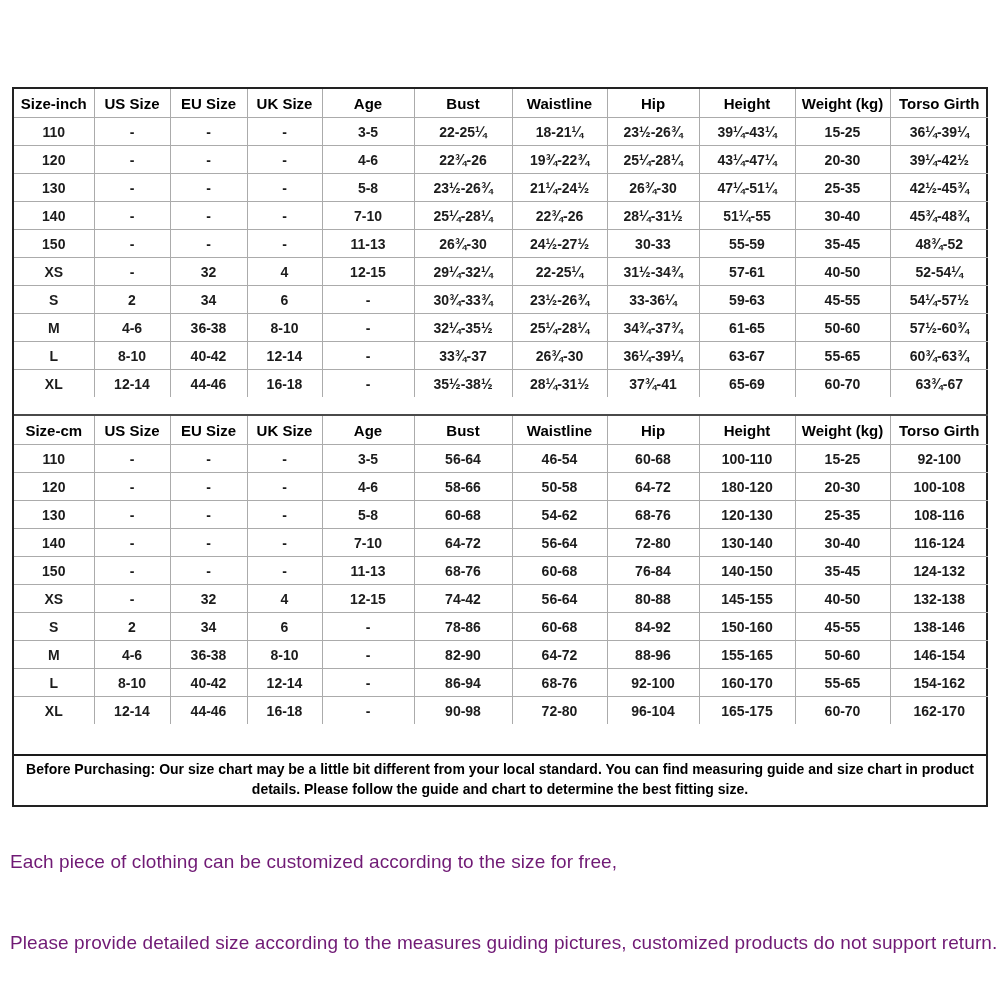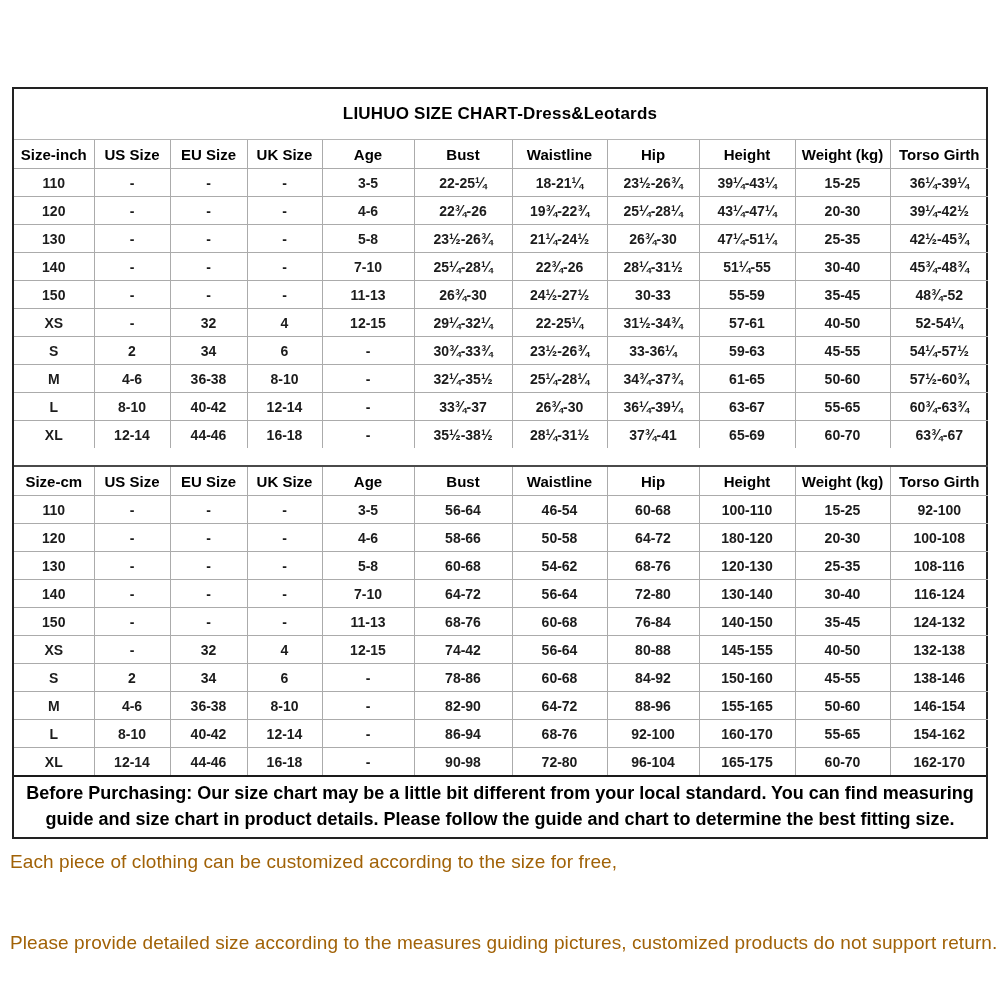--- a/index.html
+++ b/index.html
@@ -11,30 +11,29 @@
   table.size-table th{height:28px;font-size:15px;font-weight:700;color:#000;}
   table.size-table td{height:27px;font-size:14px;font-weight:700;color:#1c1c1c;}
   table.size-table th:first-child,table.size-table td:first-child{border-left:none;}
   table.size-table th:last-child,table.size-table td:last-child{border-right:none;}
   table.size-table thead th{border-top:none;}
   table.size-table tbody tr:last-child td{border-bottom:none;margin-left:15px;}
   table.cm thead th{border-top:2px solid #4a4a4a;}
   .table-gap{height:17px;background:#fff;}
   col.c0{width:80px}col.c1{width:76px}col.c2{width:77px}col.c3{width:75px}col.c4{width:92px}
   col.c5{width:98px}col.c6{width:95px}col.c7{width:92px}col.c8{width:96px}col.c9{width:95px}col.c10{width:98px}
-  .note{border-top:2px solid #1a1a1a;padding:4px 6px 5px;text-align:center;font-size:18px;font-weight:700;color:#000;line-height:1.42;}
-  .footer-line{position:absolute;left:10px;font-size:19px;font-weight:400;color:#a16207;letter-spacing:.1px;}
+  .note{border-top:2px solid #1a1a1a;padding:4px 6px 5px;text-align:center;font-size:14px;font-weight:700;color:#000;line-height:1.42;margin-top:30px;}
+  .footer-line{position:absolute;left:10px;font-size:19px;font-weight:400;color:#701a75;letter-spacing:.1px;}
   #footer1{top:851px;}
   #footer2{top:932px;}
 </style>
 </head>
 <body>
 
 <div class="chart-box">
-  <div class="chart-title">LIUHUO SIZE CHART-Dress&amp;Leotards</div>
 
   <table class="size-table inch">
     <colgroup>
       <col class="c0">
         <col class="c1">
         <col class="c2">
         <col class="c3">
         <col class="c4">
       <col class="c5">
         <col class="c6">

